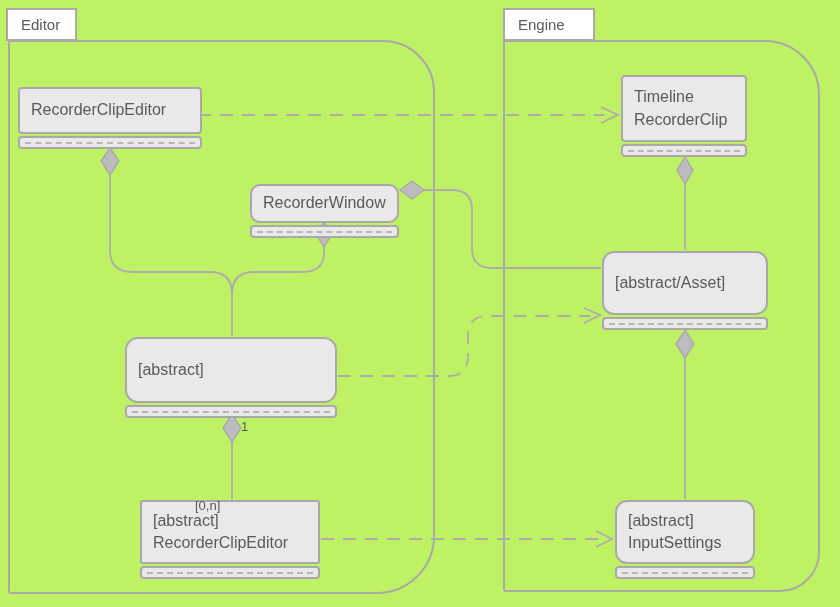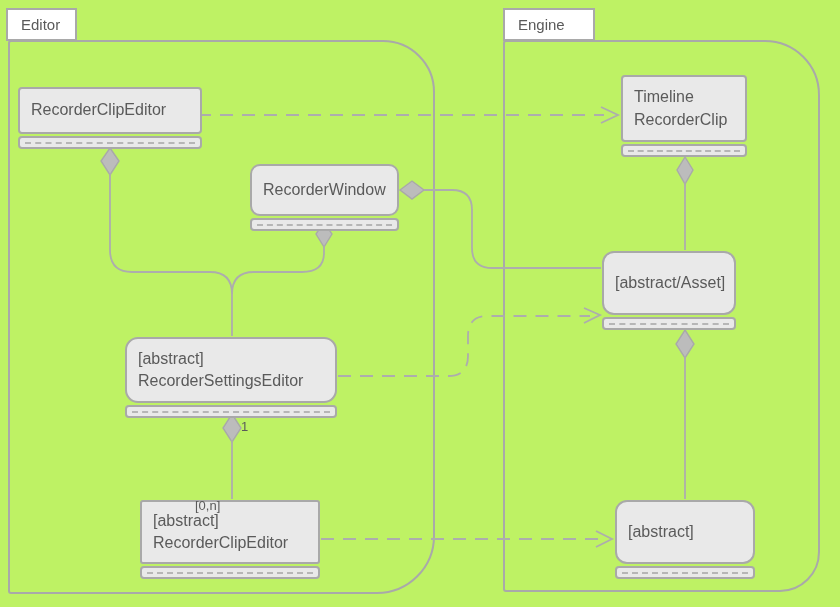--- a/index.html
+++ b/index.html
@@ -87,61 +87,61 @@
     <div class="node-main" style="height:67px;border-radius:4px;">
       <span class="line">Timeline</span>
       <span class="line">RecorderClip</span>
     </div>
     <div class="node-sub">
         <div class="dashline"></div>
       </div>
   </div>
 
   <div class="node" style="left:250px;top:164px;width:149px;">
-    <div class="node-main" style="height:52px;border-radius:10px;">
+    <div class="node-main" style="height:39px;border-radius:10px;margin-top:20px;">
       <span class="line">RecorderWindow</span>
 
     </div>
     <div class="node-sub">
         <div class="dashline"></div>
       </div>
   </div>
 
-  <div class="node" style="left:602px;top:251px;width:134px;">
+  <div class="node" style="left:602px;top:251px;width:166px;">
     <div class="node-main" style="height:64px;border-radius:12px;">
       <span class="line">[abstract/Asset]</span>
     </div>
     <div class="node-sub">
         <div class="dashline"></div>
       </div>
   </div>
 
   <div class="node" style="left:125px;top:337px;width:212px;">
     <div class="node-main" style="height:66px;border-radius:13px;">
       <span class="line">[abstract]</span>
-      <span class="line">RecorderSettingsEditor</span>
     </div>
     <div class="node-sub">
         <div class="dashline"></div>
       </div>
   </div>
 
   <div class="node" style="left:140px;top:500px;width:180px;">
     <div class="node-main" style="height:64px;border-radius:3px;">
       <span class="line">[abstract]</span>
       <span class="line">RecorderClipEditor</span>
     </div>
     <div class="node-sub">
         <div class="dashline"></div>
       </div>
   </div>
 
   <div class="node" style="left:615px;top:500px;width:140px;">
     <div class="node-main" style="height:64px;border-radius:12px;">
       <span class="line">[abstract]</span>
+      <span class="line">InputSettings</span>
     </div>
     <div class="node-sub">
         <div class="dashline"></div>
       </div>
   </div>
 
   <div class="edge-label" style="left:241px;top:419px;">1</div>
   <div class="edge-label" style="left:195px;top:498px;">[0,n]</div>
 
 </div>

